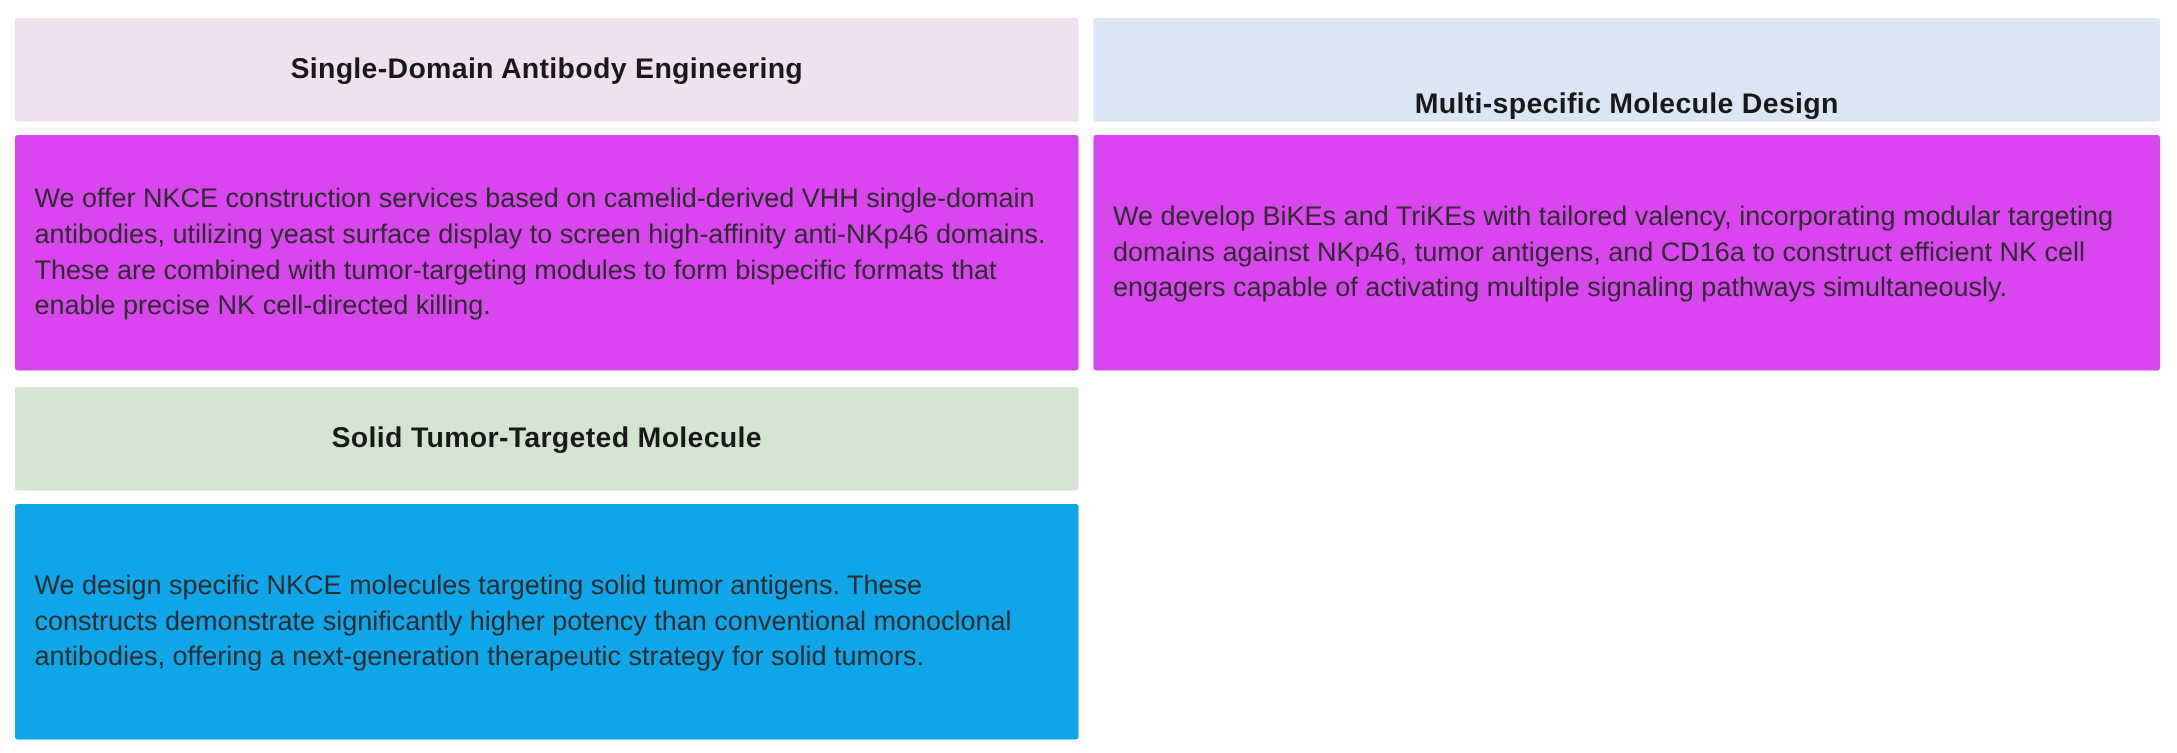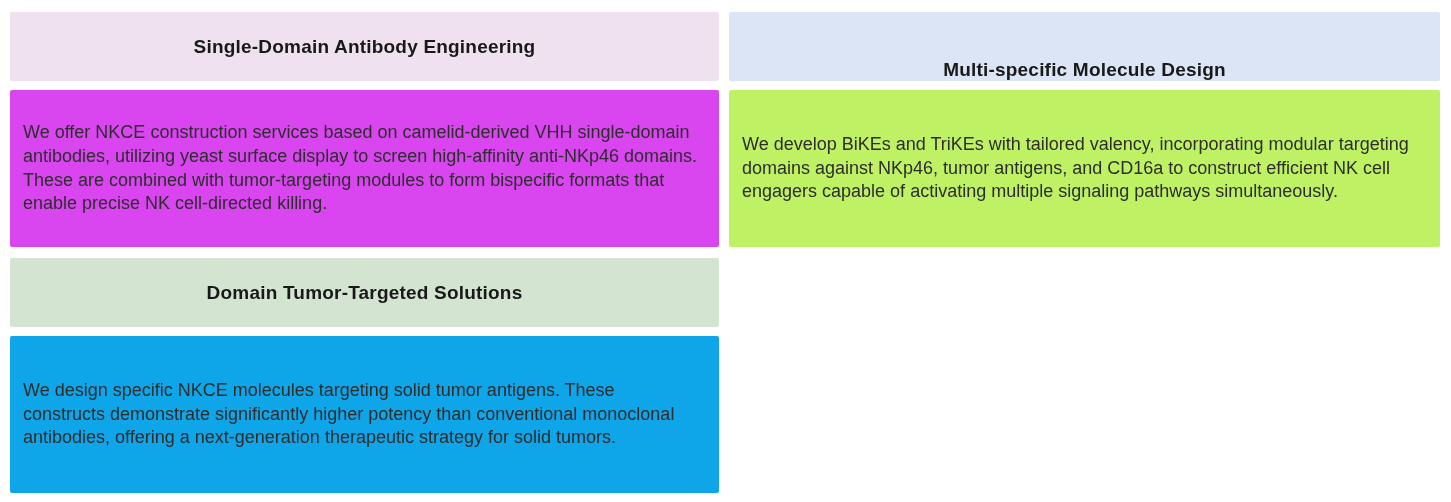--- a/index.html
+++ b/index.html
@@ -67,28 +67,28 @@
     </div>
     <div class="card-body" style="background-color: #d946ef;">
       <p>We offer NKCE construction services based on camelid-derived VHH single-domain antibodies, utilizing yeast surface display to screen high-affinity anti-NKp46 domains. These are combined with tumor-targeting modules to form bispecific formats that enable precise NK cell-directed killing.</p>
     </div>
   </div>
 
   <div class="card">
     <div class="card-header" style="background-color: rgb(219, 229, 245); align-items: flex-end;">
       <h2>Multi-specific Molecule Design</h2>
     </div>
-    <div class="card-body" style="background-color: #bef264;">
+    <div class="card-body" style="background-color: #d946ef;">
       <p>We develop BiKEs and TriKEs with tailored valency, incorporating modular targeting domains against NKp46, tumor antigens, and CD16a to construct efficient NK cell engagers capable of activating multiple signaling pathways simultaneously.</p>
     </div>
   </div>
 
 
   <div class="card">
     <div class="card-header" style="background-color: rgb(211, 229, 209);">
-      <h2>Domain Tumor-Targeted Solutions</h2>
+      <h2>Solid Tumor-Targeted Molecule</h2>
     </div>
     <div class="card-body" style="background-color: #0ea5e9;">
       <p>We design specific NKCE molecules targeting solid tumor antigens. These constructs demonstrate significantly higher potency than conventional monoclonal antibodies, offering a next-generation therapeutic strategy for solid tumors.</p>
     </div>
   </div>
 
 </div>
 
 </body></html>

